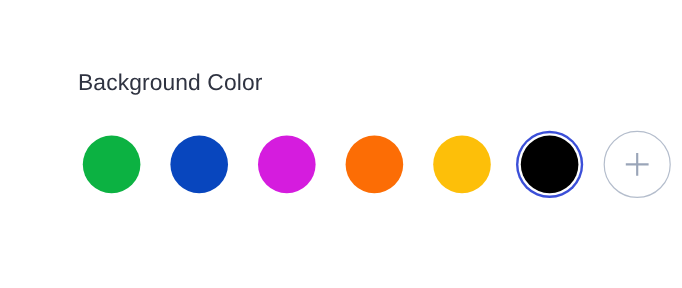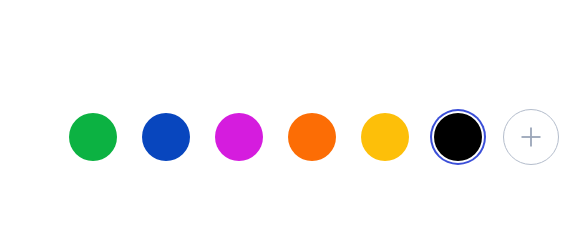--- a/index.html
+++ b/index.html
@@ -97,20 +97,21 @@
     display: block;
     width: 26px;
     height: 26px;
   }
 </style>
 </head>
 <body>
 
 <div class="panel" style="background: rgb(255, 255, 255);">
 
+  <div class="section-label" style="color: rgb(47, 51, 65);">Background Color</div>
 
   <div class="swatch-row">
 
     <button class="swatch">
         <span class="dot" style="background: rgb(12, 178, 66);"></span>
       </button>
       <button class="swatch">
         <span class="dot" style="background: rgb(8, 70, 190);"></span>
       </button>
       <button class="swatch">

